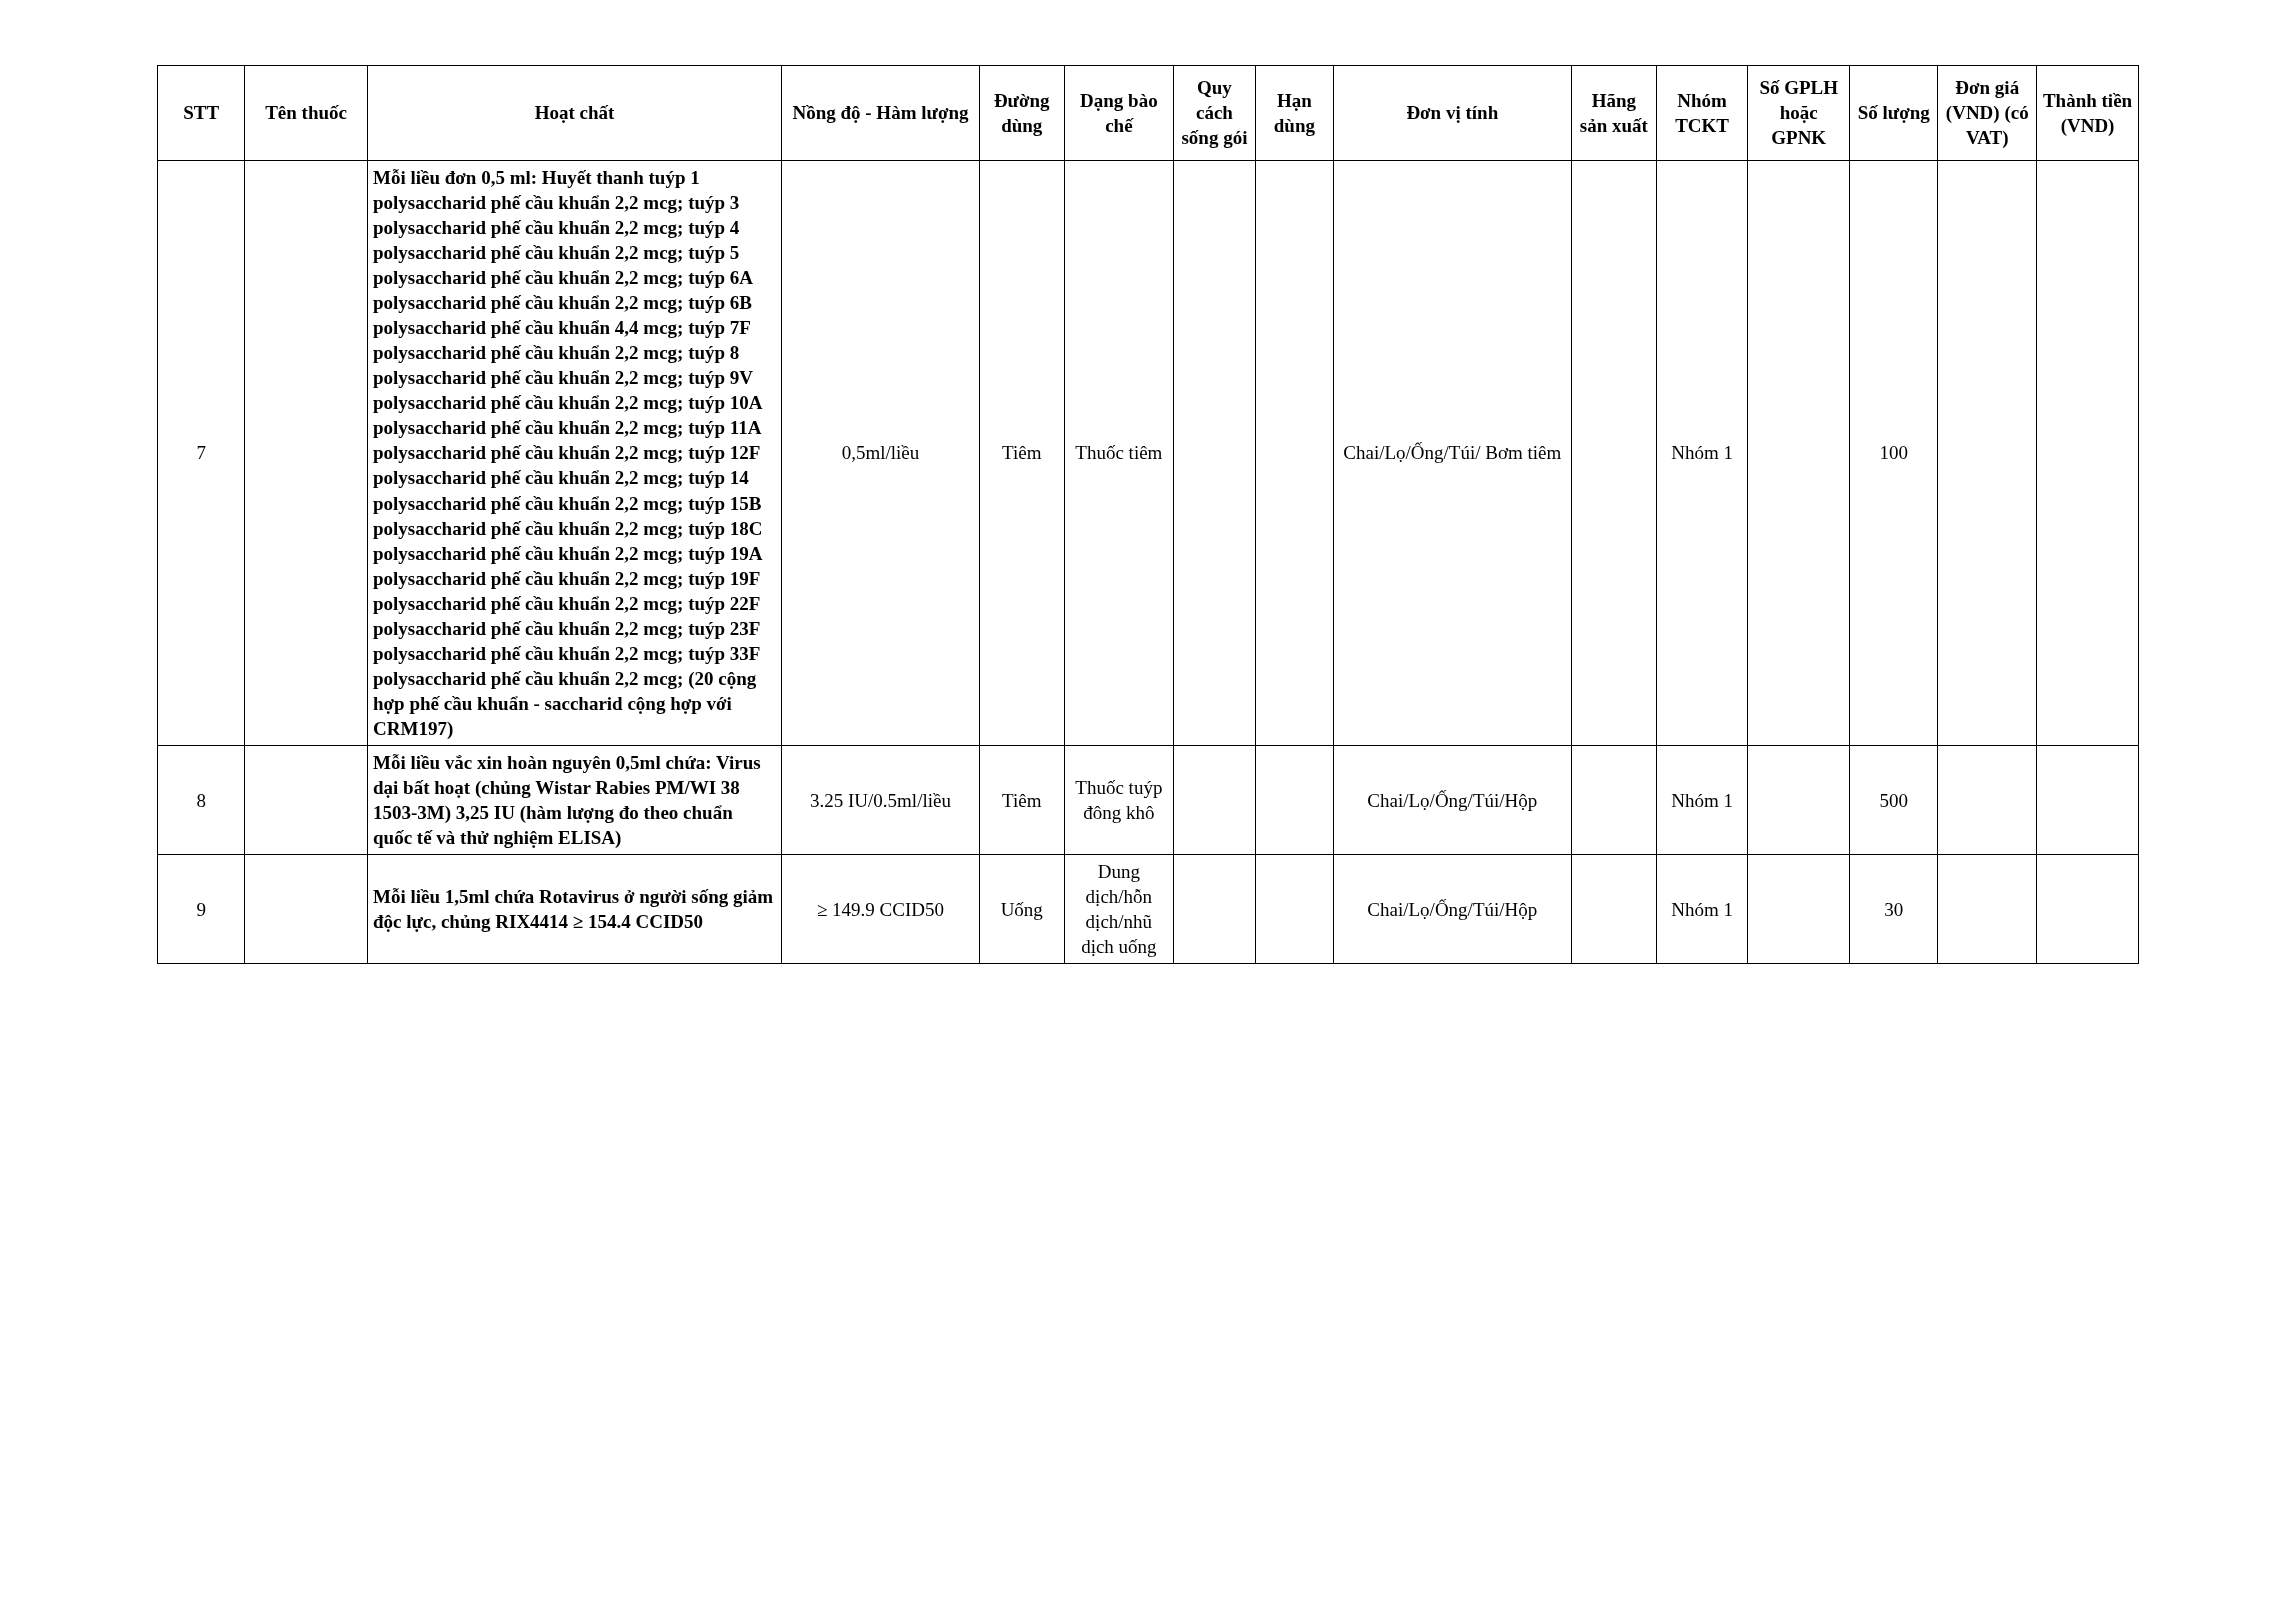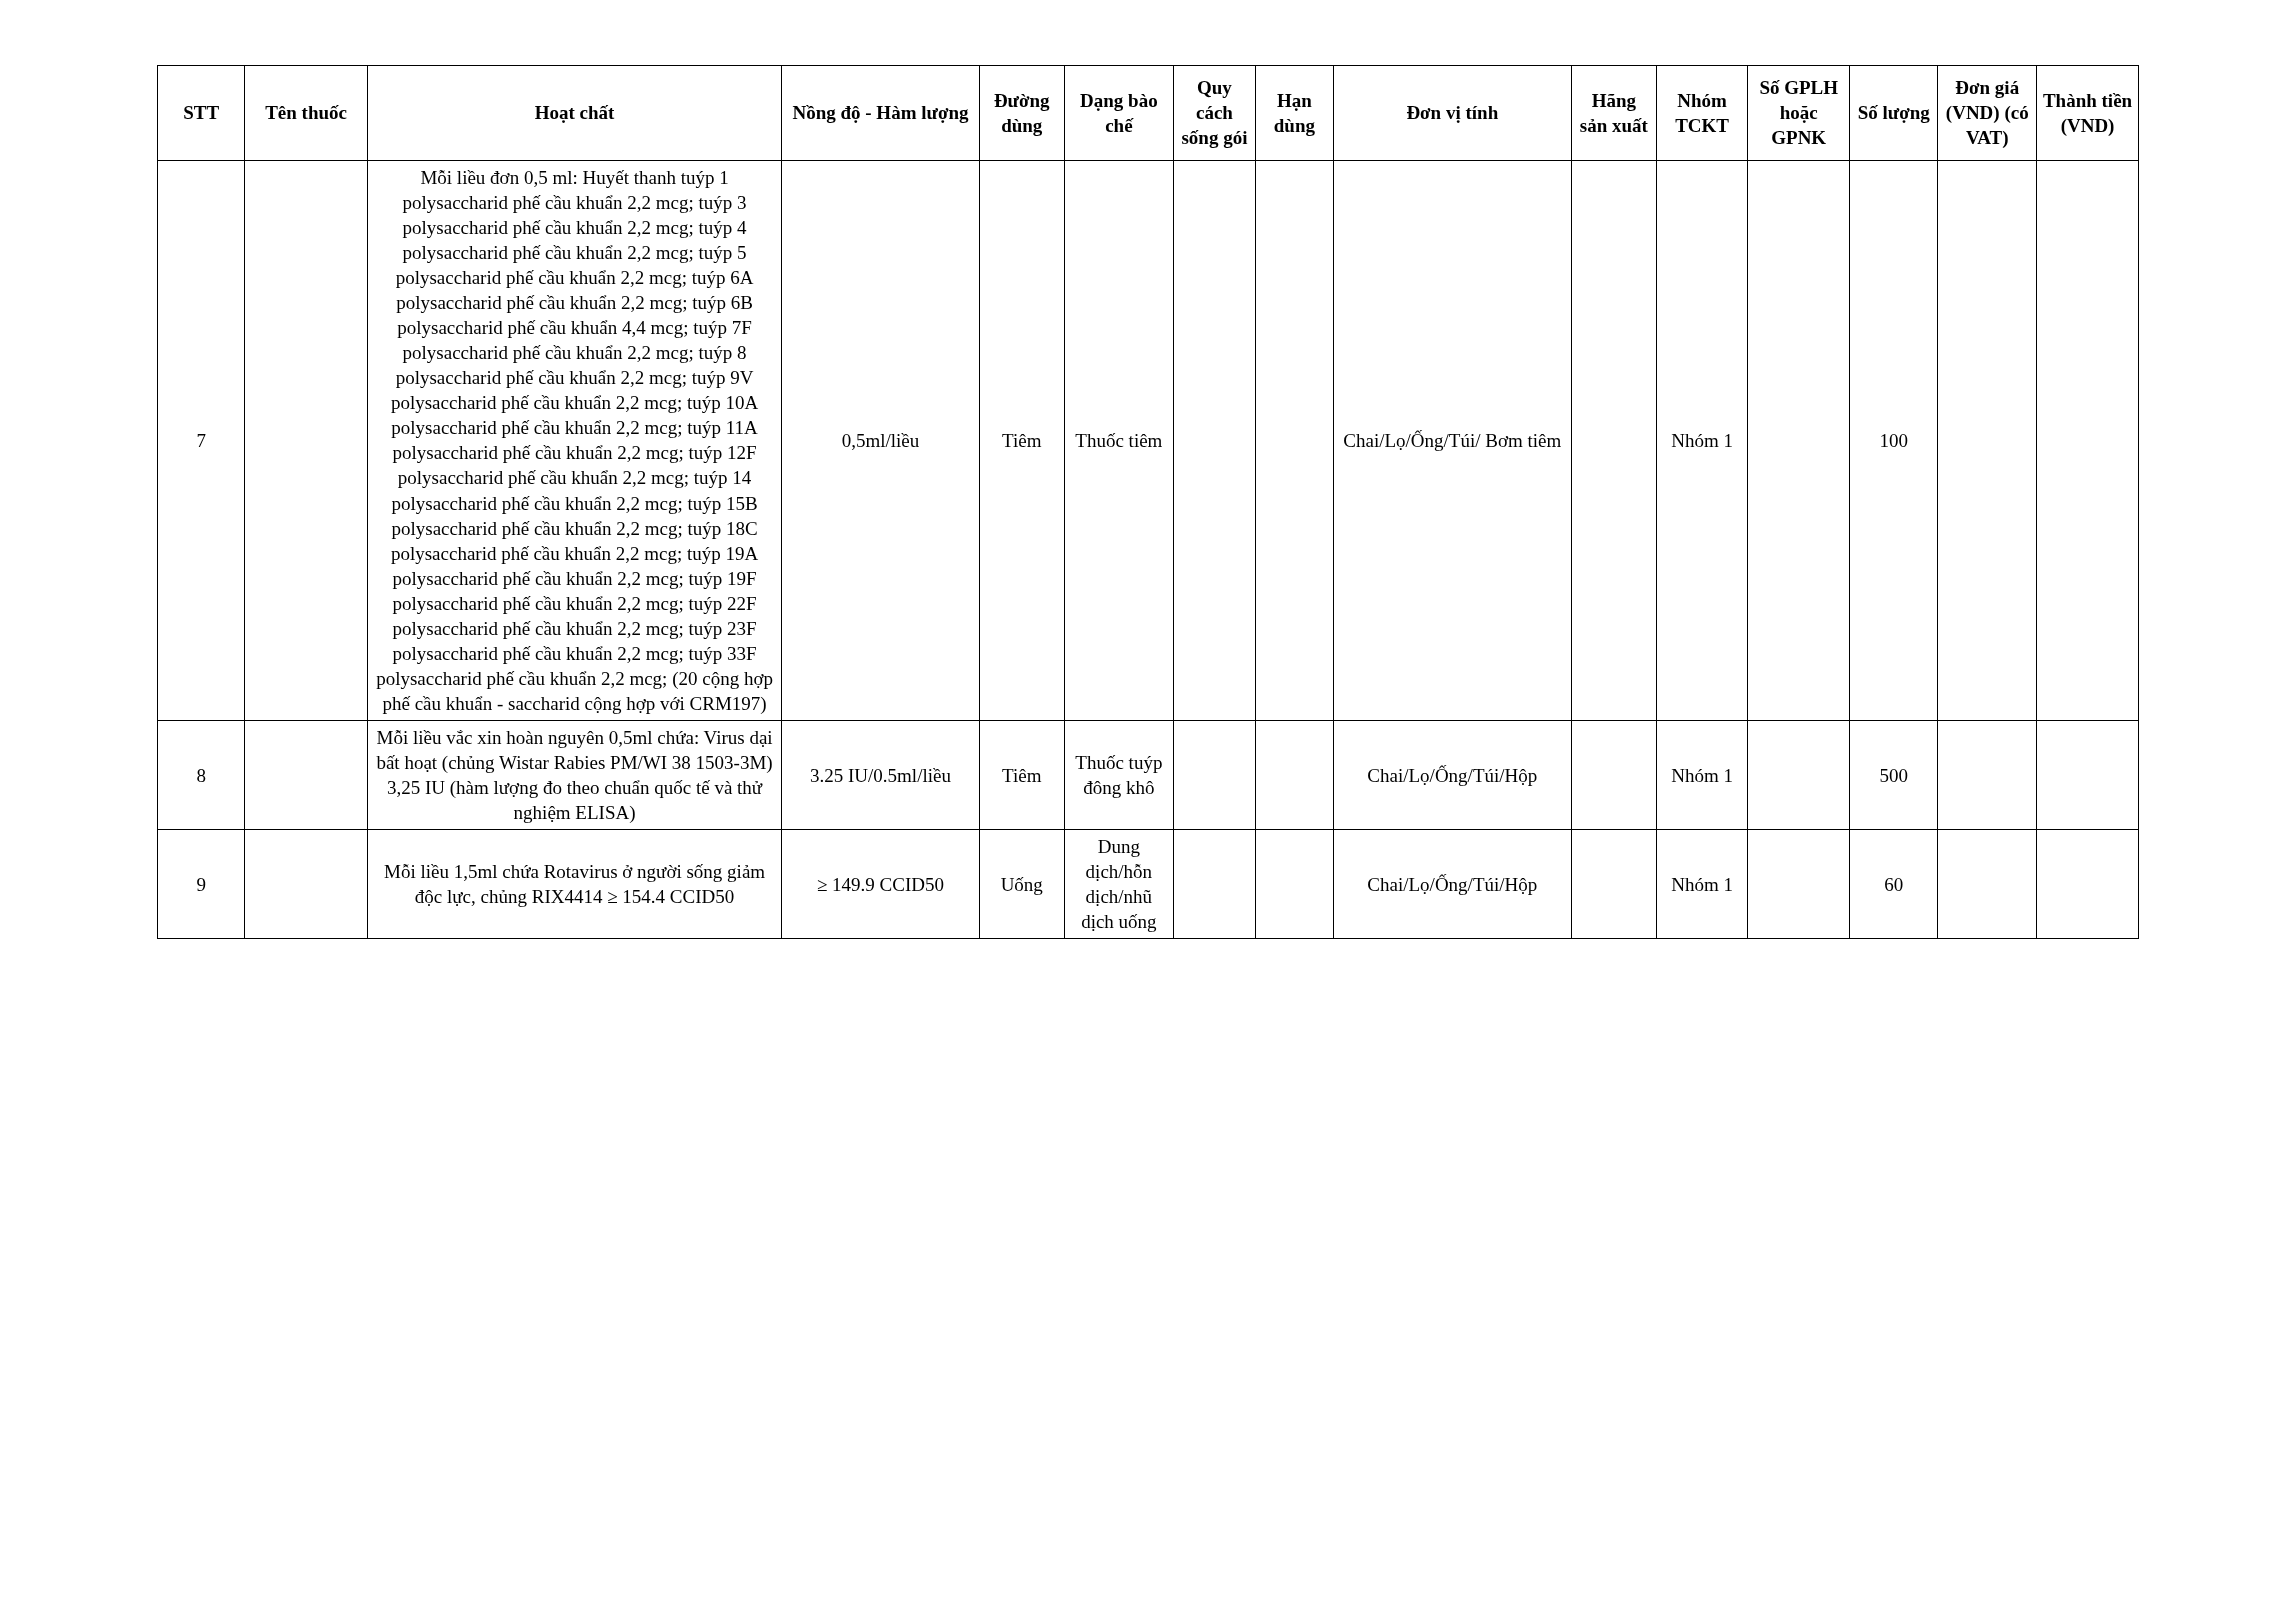--- a/index.html
+++ b/index.html
@@ -60,25 +60,26 @@
   td.cell-stt,
   td.cell-nongdo,
   td.cell-duong,
   td.cell-dangbc,
   td.cell-donvi,
   td.cell-nhom,
   td.cell-soluong {
     text-align: center;
   }
   td.cell-hoatchat {
-    text-align: center;
+    text-align: left;
     vertical-align: top;
     padding-top: 9.2px;
     padding-left: 9.2px;
     padding-right: 9.2px;
+    font-weight: bold;
   }
   td.cell-hoatchat.mid {
     vertical-align: middle;
   }
   td.cell-empty { }
 </style>
 </head>
 <body>
 
 <div class="page">
@@ -160,20 +161,20 @@
         <td class="cell-hoatchat mid">Mỗi liều 1,5ml chứa Rotavirus ở người sống giảm độc lực, chủng RIX4414 ≥ 154.4 CCID50</td>
         <td class="cell-nongdo">≥ 149.9 CCID50</td>
         <td class="cell-duong">Uống</td>
         <td class="cell-dangbc">Dung dịch/hỗn dịch/nhũ dịch uống</td>
         <td class="cell-empty"></td>
         <td class="cell-empty"></td>
         <td class="cell-donvi">Chai/Lọ/Ống/Túi/Hộp</td>
         <td class="cell-empty"></td>
         <td class="cell-nhom">Nhóm 1</td>
         <td class="cell-empty"></td>
-        <td class="cell-soluong">60</td>
+        <td class="cell-soluong">30</td>
         <td class="cell-empty"></td>
         <td class="cell-empty"></td>
       </tr>
     </tbody>
   </table>
 </div>
 
 
 </body></html>

